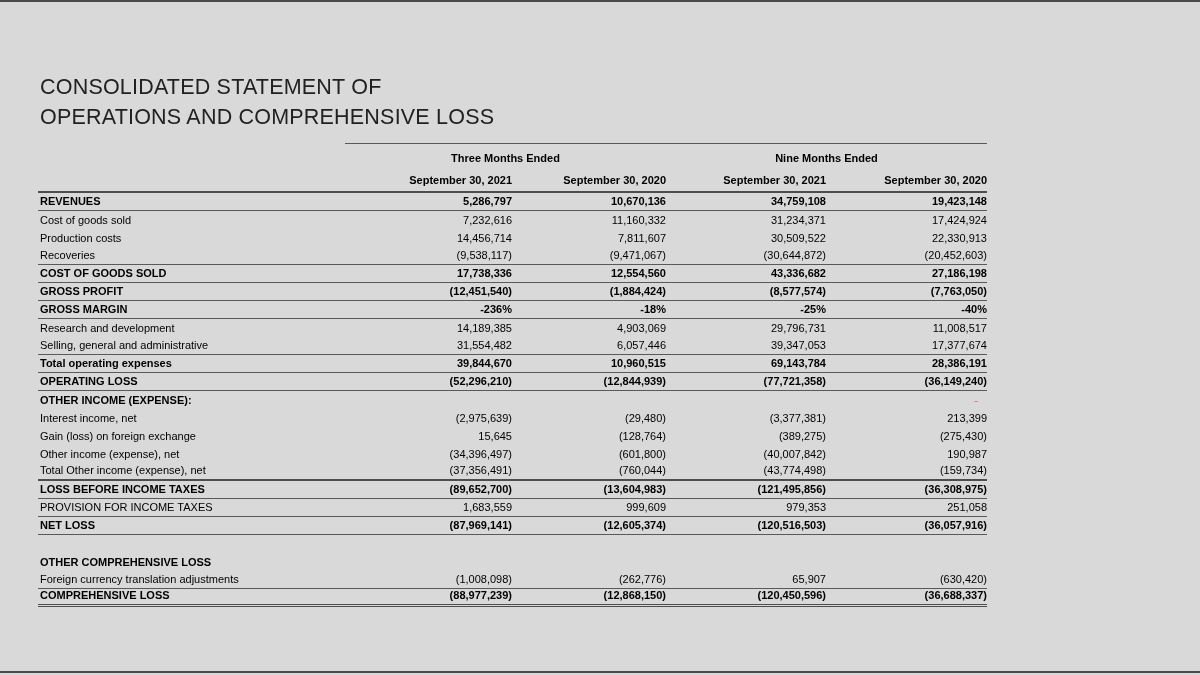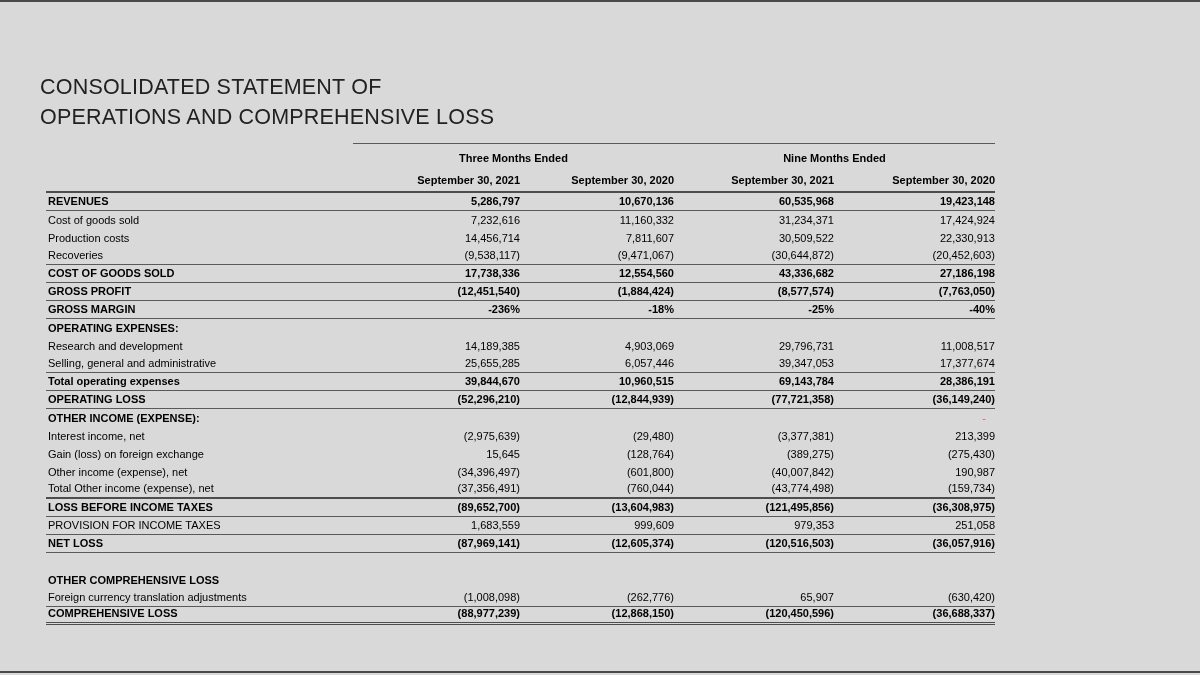--- a/index.html
+++ b/index.html
@@ -15,21 +15,21 @@
   .edge-line.top { top:0; }
   .edge-line.bottom { top:671px; }
 
   .title {
     position:absolute; left:40px; top:29px;
     font-size:21.5px; line-height:29.5px;
     color:#212121; font-weight:400; letter-spacing:0.2px;margin-top:44px;
   }
 
   .fin-table {
-    position:absolute; left:46px; top:143px; width:949px;
+    position:absolute; left:38px; top:143px; width:949px;
     font-size:11px; color:#000;
   }
   .label-col { width:307px; flex:0 0 307px; }
   .c1 { width:167px; flex:0 0 167px; }
   .c2 { width:154px; flex:0 0 154px; }
   .c3 { width:160px; flex:0 0 160px; }
   .c4 { width:161px; flex:0 0 161px; }
 
   .group-row { display:flex; height:26px; }
   .group-span {
@@ -76,21 +76,21 @@
     <div class="cell num c1">September 30, 2021</div>
     <div class="cell num c2">September 30, 2020</div>
     <div class="cell num c3">September 30, 2021</div>
     <div class="cell num c4">September 30, 2020</div>
   </div>
   <div id="rows">
       <div class="row rule-thin bold">
         <div class="cell label label-col">REVENUES</div>
         <div class="cell num c1">5,286,797</div>
         <div class="cell num c2">10,670,136</div>
-        <div class="cell num c3">60,535,968</div>
+        <div class="cell num c3">34,759,108</div>
         <div class="cell num c4">19,423,148</div>
       </div>
       <div class="row rule-none">
         <div class="cell label label-col">Cost of goods sold</div>
         <div class="cell num c1">7,232,616</div>
         <div class="cell num c2">11,160,332</div>
         <div class="cell num c3">31,234,371</div>
         <div class="cell num c4">17,424,924</div>
       </div>
       <div class="row rule-none">
@@ -121,37 +121,30 @@
         <div class="cell num c3">(8,577,574)</div>
         <div class="cell num c4">(7,763,050)</div>
       </div>
       <div class="row rule-thin bold">
         <div class="cell label label-col">GROSS MARGIN</div>
         <div class="cell num c1">-236%</div>
         <div class="cell num c2">-18%</div>
         <div class="cell num c3">-25%</div>
         <div class="cell num c4">-40%</div>
       </div>
-      <div class="row rule-none bold">
-        <div class="cell label label-col">OPERATING EXPENSES:</div>
-        <div class="cell num c1"></div>
-        <div class="cell num c2"></div>
-        <div class="cell num c3"></div>
-        <div class="cell num c4"></div>
-      </div>
       <div class="row rule-none">
         <div class="cell label label-col">Research and development</div>
         <div class="cell num c1">14,189,385</div>
         <div class="cell num c2">4,903,069</div>
         <div class="cell num c3">29,796,731</div>
         <div class="cell num c4">11,008,517</div>
       </div>
       <div class="row rule-thin">
         <div class="cell label label-col">Selling, general and administrative</div>
-        <div class="cell num c1">25,655,285</div>
+        <div class="cell num c1">31,554,482</div>
         <div class="cell num c2">6,057,446</div>
         <div class="cell num c3">39,347,053</div>
         <div class="cell num c4">17,377,674</div>
       </div>
       <div class="row rule-thin bold">
         <div class="cell label label-col">Total operating expenses</div>
         <div class="cell num c1">39,844,670</div>
         <div class="cell num c2">10,960,515</div>
         <div class="cell num c3">69,143,784</div>
         <div class="cell num c4">28,386,191</div>

